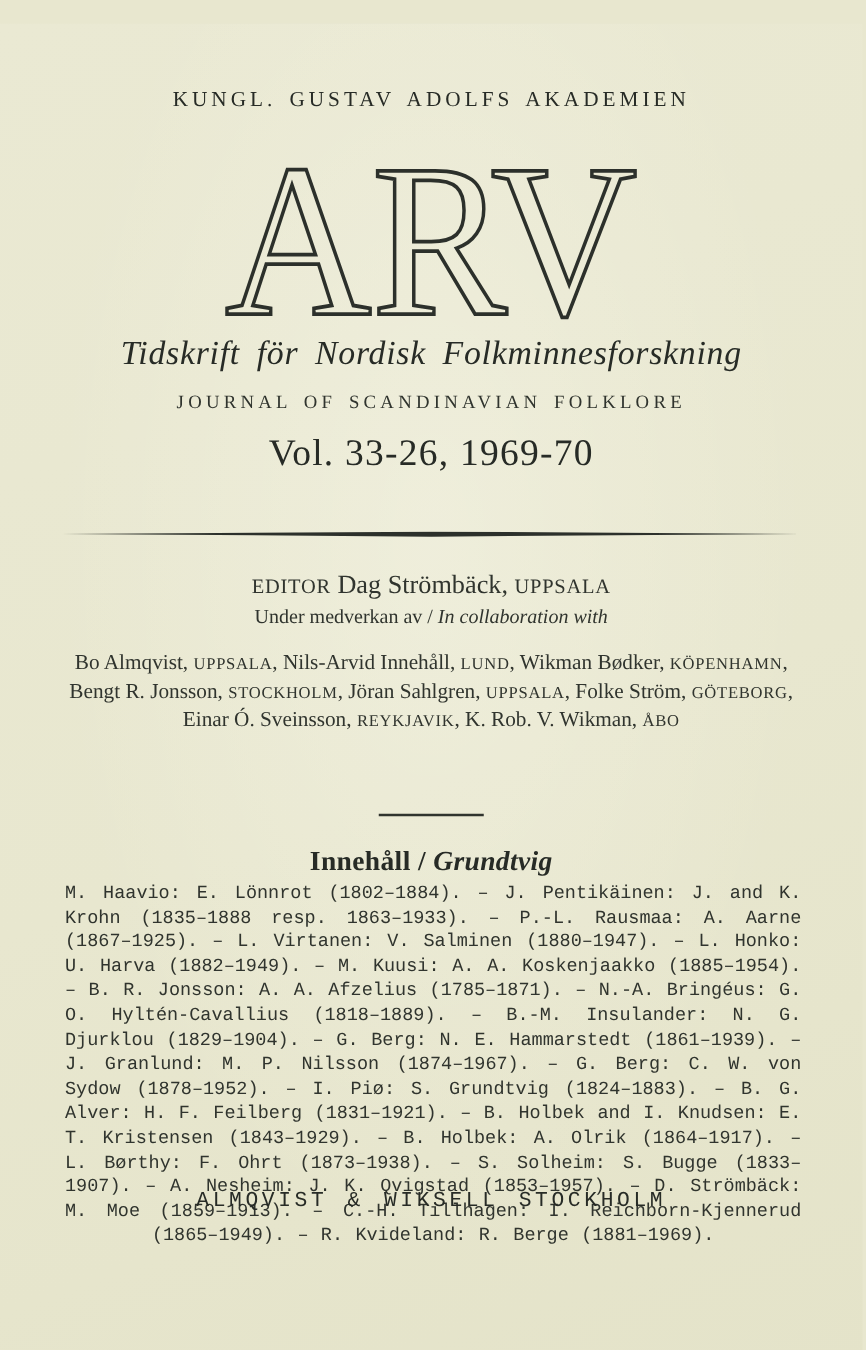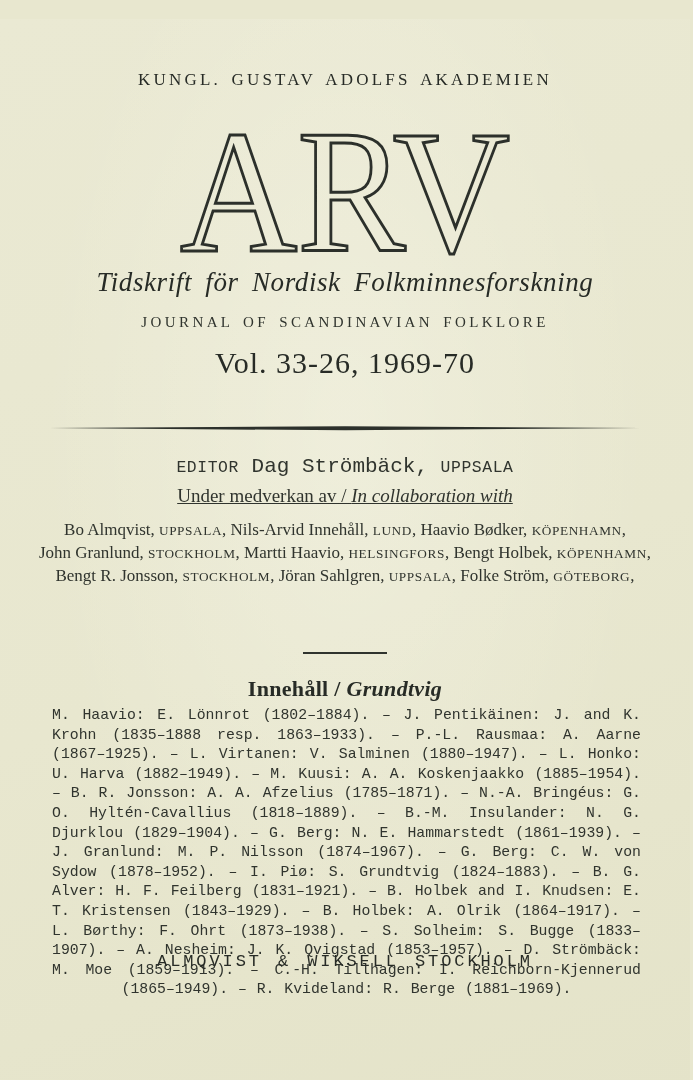--- a/index.html
+++ b/index.html
@@ -22,22 +22,22 @@
     margin-top: 19px;
   }
   .abs{position:absolute;left:0;right:0;text-align:center;}
   .academy{top:51px;font-size:17px;letter-spacing:3.2px;word-spacing:3px;color:var(--ink-strong);}
   .logo-wrap{top:92px;}
   .logo-wrap svg{display:inline-block;}
   .subtitle-sv{top:248px;font-size:27px;font-style:italic;letter-spacing:0.6px;word-spacing:6px;color:var(--ink-strong);}
   .subtitle-en{top:295px;font-size:15px;letter-spacing:3.4px;word-spacing:3px;}
   .volume{top:327px;font-size:30px;letter-spacing:1px;color:var(--ink-strong);}
   .swelled-rule{top:398px;}
-  .editor-line{top:436px;font-size:21px;font-family:Liberation Mono, monospace;}
-  .collab-heading{top:466px;font-size:19px;text-decoration:underline;}
+  .editor-line{top:436px;font-size:21px;}
+  .collab-heading{top:466px;font-size:16px;}
   .collab-block{top:500px;font-size:17px;line-height:22px;}
   .collab-line{white-space:nowrap;}
   .short-rule{top:624px;}
   .short-rule .bar{display:inline-block;width:84px;height:2px;background:var(--ink);vertical-align:middle;}
   .contents-heading{top:657px;font-size:22px;font-weight:600;letter-spacing:0.3px;color:var(--ink-strong);}
   .contents-par{
     top:687px;left:52px;right:auto;width:589px;
     font-size:14.8px;line-height:19.6px;
     text-align:justify;text-align-last:center;
     word-spacing:1px;
@@ -70,23 +70,23 @@
     <svg width="590" height="5" viewBox="0 0 590 5">
       <polygon points="0,2.1 295,0.3 590,2.1 295,4.3" fill="#2c302b"></polygon>
     </svg>
   </div>
 
   <div class="abs editor-line"><span class="sc">EDITOR</span><span> Dag Strömbäck, </span><span class="sc">UPPSALA</span></div>
 
   <div class="abs collab-heading"><span>Under medverkan av / </span><span class="it">In collaboration with</span></div>
 
   <div class="abs collab-block">
-      <div class="collab-line"><span>Bo Almqvist, </span><span class="sc">UPPSALA</span><span>, Nils-Arvid Innehåll, </span><span class="sc">LUND</span><span>, Haavio Bødker, </span><span class="sc">KÖPENHAMN</span><span>,</span></div>
-      <div class="collab-line"><span>John Granlund, </span><span class="sc">STOCKHOLM</span><span>, Martti Haavio, </span><span class="sc">HELSINGFORS</span><span>, Bengt Holbek, </span><span class="sc">KÖPENHAMN</span><span>,</span></div>
+      <div class="collab-line"><span>Bo Almqvist, </span><span class="sc">UPPSALA</span><span>, Nils-Arvid Innehåll, </span><span class="sc">LUND</span><span>, Wikman Bødker, </span><span class="sc">KÖPENHAMN</span><span>,</span></div>
       <div class="collab-line"><span>Bengt R. Jonsson, </span><span class="sc">STOCKHOLM</span><span>, Jöran Sahlgren, </span><span class="sc">UPPSALA</span><span>, Folke Ström, </span><span class="sc">GÖTEBORG</span><span>,</span></div>
+      <div class="collab-line"><span>Einar Ó. Sveinsson, </span><span class="sc">REYKJAVIK</span><span>, K. Rob. V. Wikman, </span><span class="sc">ÅBO</span></div>
     </div>
 
   <div class="abs short-rule"><span class="bar"></span></div>
 
   <div class="abs contents-heading"><span>Innehåll / </span><span class="it">Grundtvig</span></div>
 
   <div class="abs contents-par">M. Haavio: E. Lönnrot (1802–1884). – J. Pentikäinen: J. and K. Krohn (1835–1888 resp. 1863–1933). – P.-L. Rausmaa: A. Aarne (1867–1925). – L. Virtanen: V. Salminen (1880–1947). – L. Honko: U. Harva (1882–1949). – M. Kuusi: A. A. Koskenjaakko (1885–1954). – B. R. Jonsson: A. A. Afzelius (1785–1871). – N.-A. Bringéus: G. O. Hyltén-Cavallius (1818–1889). – B.-M. Insulander: N. G. Djurklou (1829–1904). – G. Berg: N. E. Hammarstedt (1861–1939). – J. Granlund: M. P. Nilsson (1874–1967). – G. Berg: C. W. von Sydow (1878–1952). – I. Piø: S. Grundtvig (1824–1883). – B. G. Alver: H. F. Feilberg (1831–1921). – B. Holbek and I. Knudsen: E. T. Kristensen (1843–1929). – B. Holbek: A. Olrik (1864–1917). – L. Børthy: F. Ohrt (1873–1938). – S. Solheim: S. Bugge (1833–1907). – A. Nesheim: J. K. Qvigstad (1853–1957). – D. Strömbäck: M. Moe (1859–1913). – C.-H. Tillhagen: I. Reichborn-Kjennerud (1865–1949). – R. Kvideland: R. Berge (1881–1969).</div>
 
   <div class="abs publisher">ALMQVIST &amp; WIKSELL STOCKHOLM</div>
 

